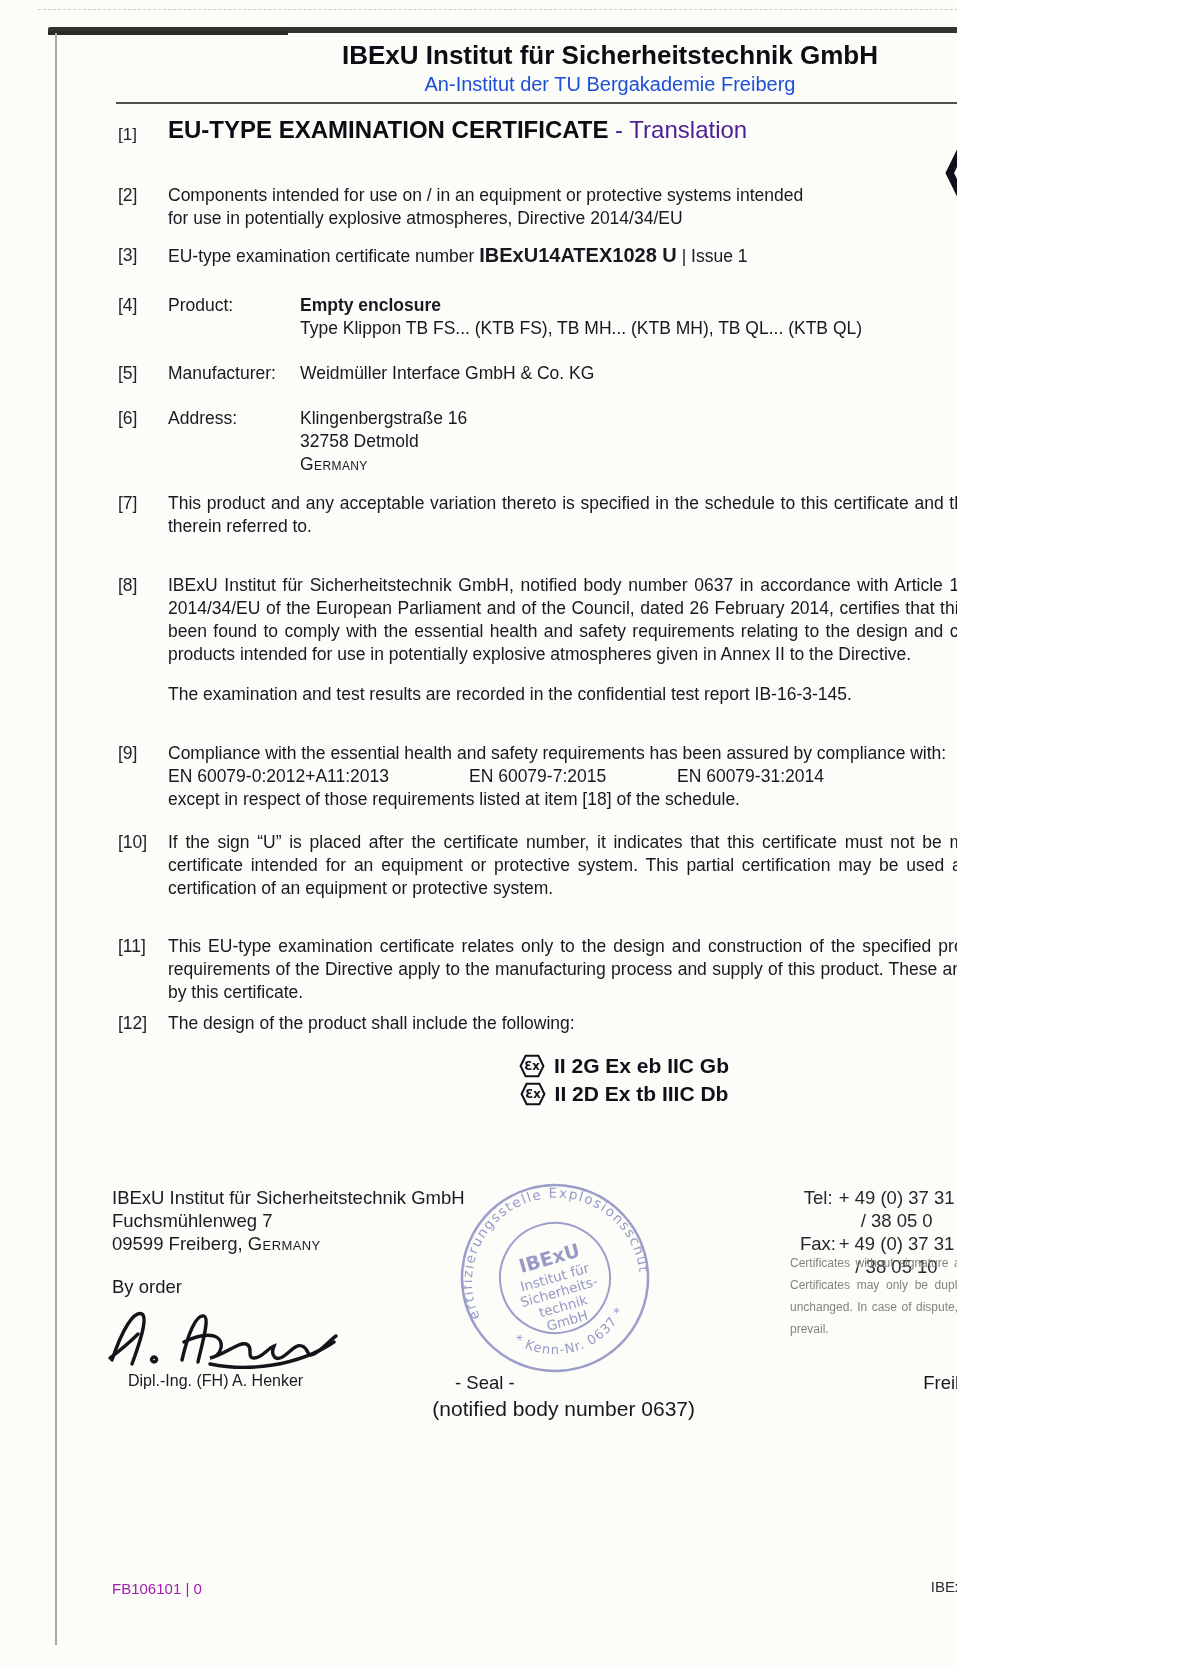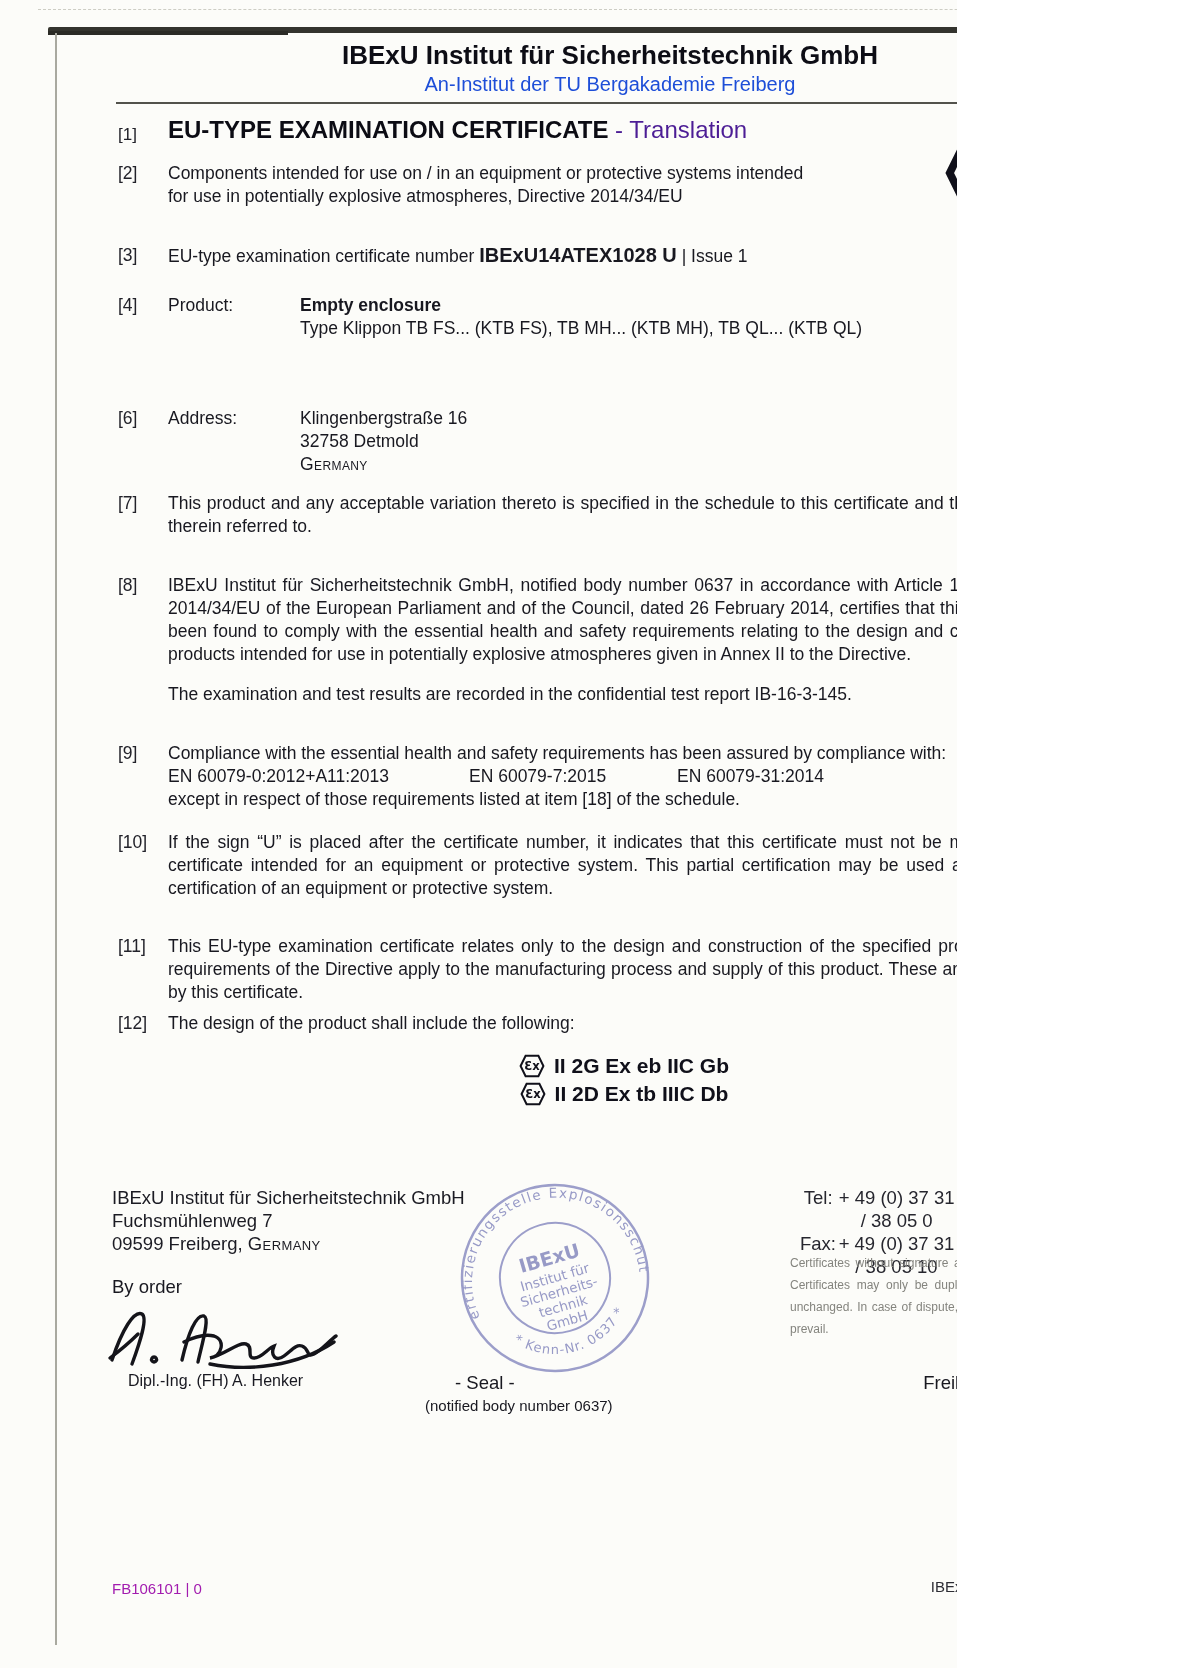--- a/index.html
+++ b/index.html
@@ -22,21 +22,21 @@
   
   .item{position:absolute;left:118px;width:950px;font-size:17.5px;line-height:23px;}
   .item .ref{display:inline-block;width:50px;vertical-align:top;color:#22222a;}
   .item .body{display:inline-block;width:897px;vertical-align:top;}
   .just{text-align:justify;}
   .lbl{display:inline-block;width:132px;vertical-align:top;}
   .val{display:inline-block;vertical-align:top;}
   .b{font-weight:bold;}
   .smallcaps{font-variant:small-caps;letter-spacing:.4px;}
 
-  #i1{top:118px;} #i2{top:162px;} #i3{top:244px;} #i4{top:294px;} #i5{top:362px;}
+  #i1{top:118px;} #i2{top:184px;} #i3{top:244px;} #i4{top:294px;} #i5{top:362px;}
   #i6{top:407px;} #i7{top:492px;} #i8{top:574px;} #i9{top:742px;} #i10{top:831px;}
   #i11{top:935px;} #i12{top:1012px;}
 
   #i1 .title-b{font-size:24px;font-weight:bold;color:#0c0c14;}
   #i1 .title-r{font-size:24px;color:#4c1d95;}
   #i1 .ref{font-size:17px;position:relative;top:5px;}
   #i2 .body{width:655px;}
   #i3 .cnum{font-size:20px;font-weight:bold;}
   #i8 .para2{margin-top:17px;}
   .std-row span{display:inline-block;}
@@ -50,21 +50,21 @@
   
   .ex-logo{position:absolute;top:112px;left:942px;}
 
   
   .issuer{position:absolute;top:1186px;left:112px;font-size:18.5px;line-height:23px;color:#1b1b23;}
   .by-order{position:absolute;top:1276px;left:112px;font-size:18.5px;}
   .sig{position:absolute;top:1296px;left:98px;}
   .signer{position:absolute;top:1372px;left:128px;font-size:16px;}
   .seal-svg{position:absolute;top:1178px;left:455px;}
   .seal-cap{position:absolute;top:1372px;left:455px;width:210px;text-align:left;font-size:18.5px;}
-  .seal-note{position:absolute;top:1397px;left:425px;width:270px;text-align:left;font-size:15px;}
+  .seal-note{position:absolute;top:1397px;left:425px;width:270px;text-align:right;font-size:21px;}
   .contact{position:absolute;top:1186px;left:800px;font-size:18.5px;line-height:23px;color:#26262e;}
   .contact .row{display:flex;text-align:center;}
   .contact .clbl{width:58px;}
   .disclaimer{position:absolute;top:1252px;left:790px;width:290px;font-size:12px;line-height:22px;
               color:#84847e;text-align:justify;}
   .place-date{position:absolute;top:1372px;left:840px;width:257px;text-align:right;font-size:18.5px;}
 
   
   .form-no{position:absolute;top:1580px;left:112px;font-size:15px;color:#a21caf;}
   .pf-right{position:absolute;left:840px;width:257px;text-align:right;font-size:15px;color:#2c2c34;}
@@ -108,20 +108,25 @@
 
   <div class="item" id="i4">
     <span class="ref">[4]</span><div class="body">
       <span class="lbl">Product:</span><div class="val">
         <div class="b">Empty enclosure</div>
         <div>Type Klippon TB FS... (KTB FS), TB MH... (KTB MH), TB QL... (KTB QL)</div>
       </div>
     </div>
   </div>
 
+  <div class="item" id="i5">
+    <span class="ref">[5]</span><div class="body">
+      <span class="lbl">Manufacturer:</span><span class="val">Weidmüller Interface GmbH &amp; Co. KG</span>
+    </div>
+  </div>
 
   <div class="item" id="i6">
     <span class="ref">[6]</span><div class="body">
       <span class="lbl">Address:</span><div class="val">
         <div>Klingenbergstraße 16</div>
         <div>32758 Detmold</div>
         <div class="smallcaps">Germany</div>
       </div>
     </div>
   </div>

